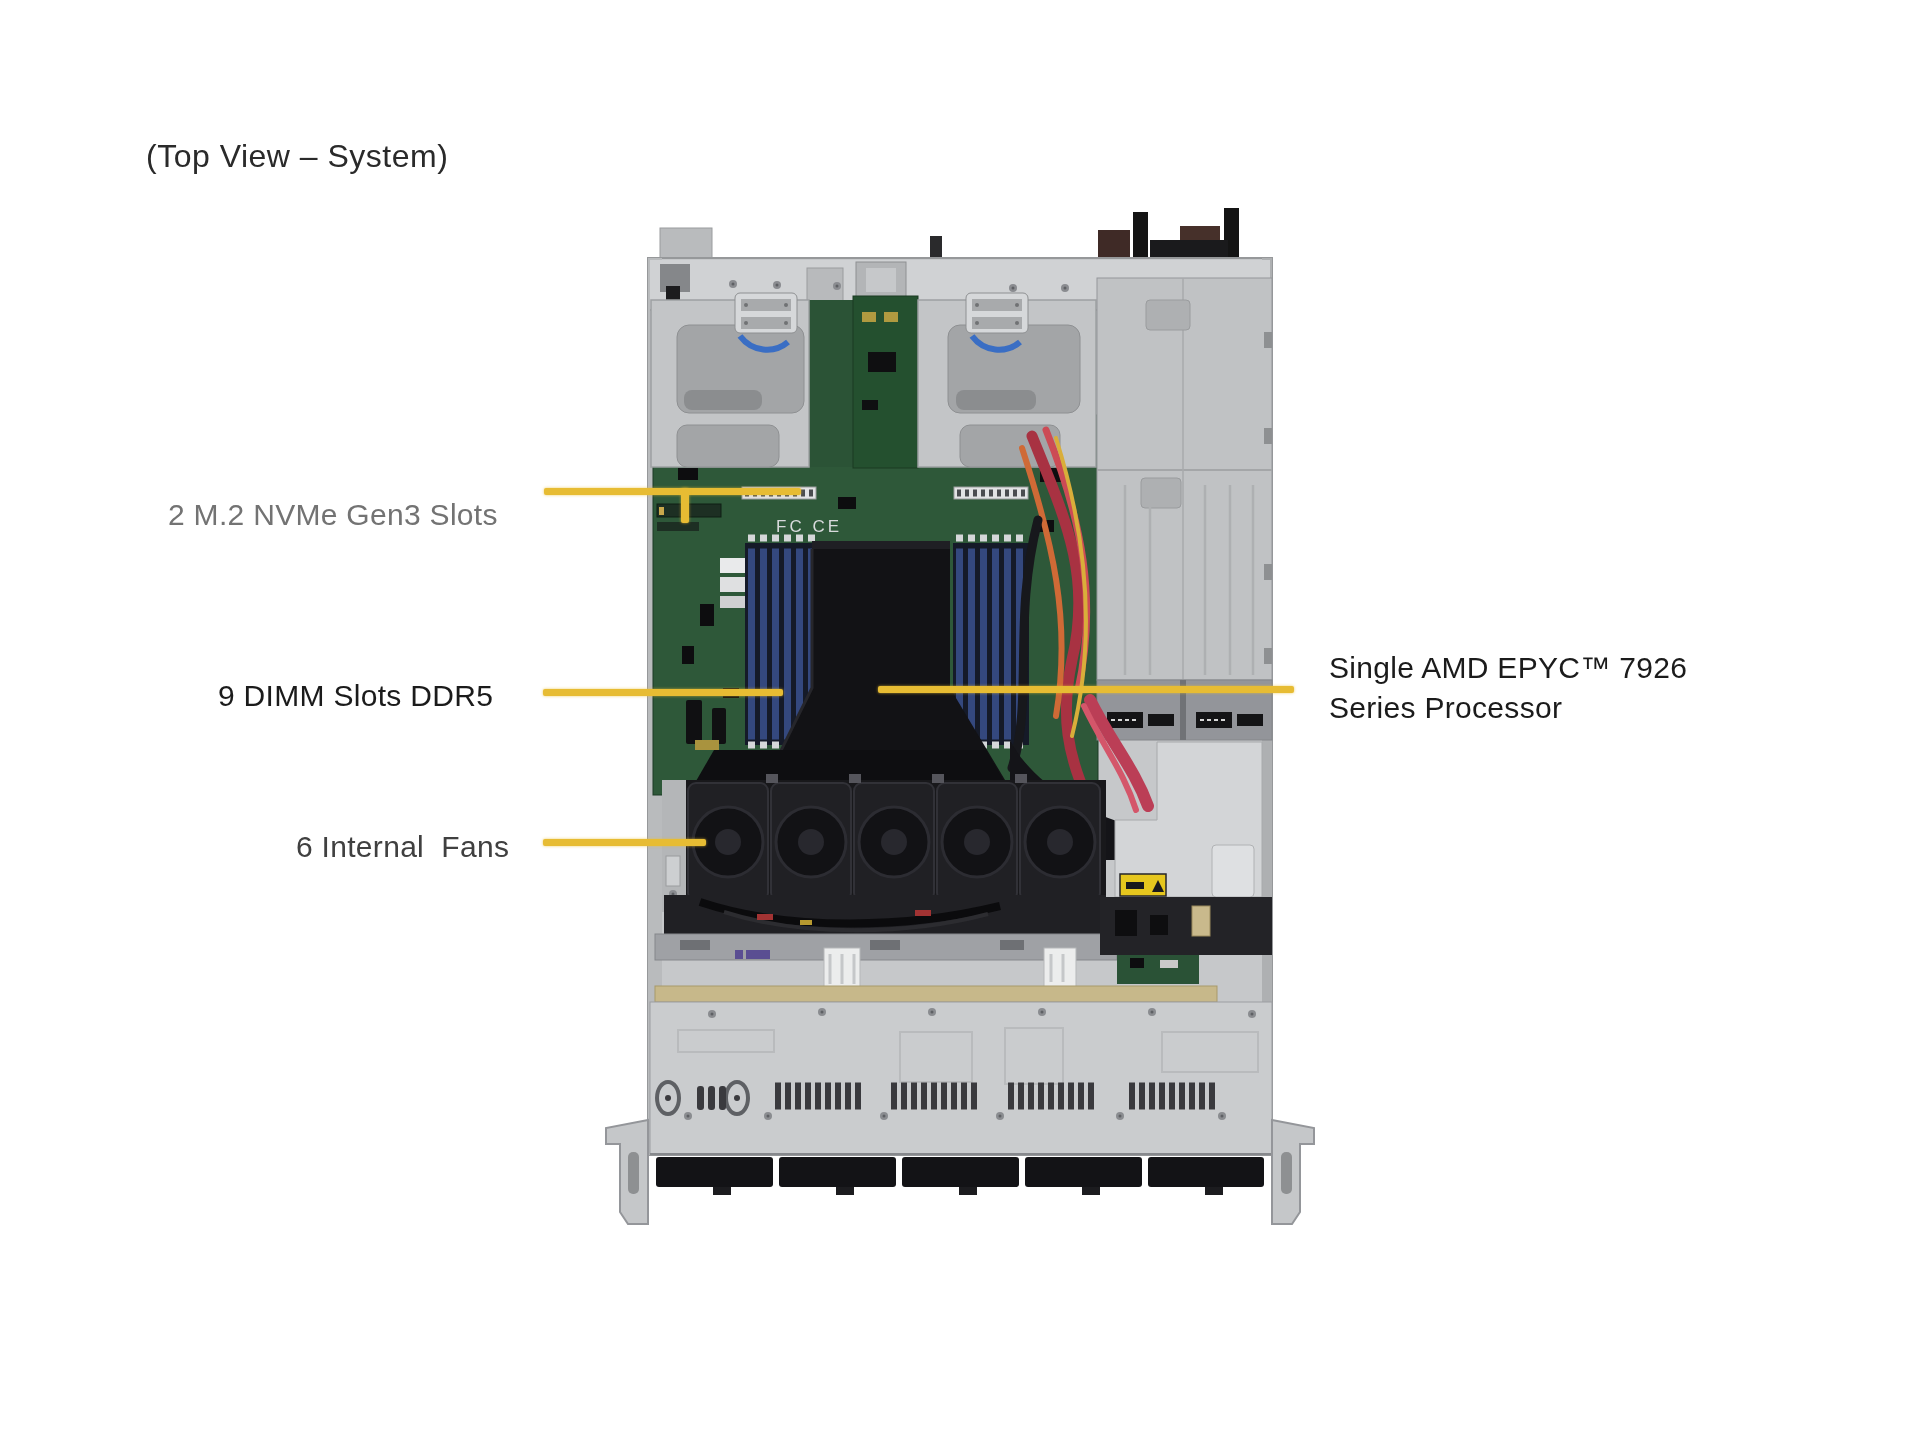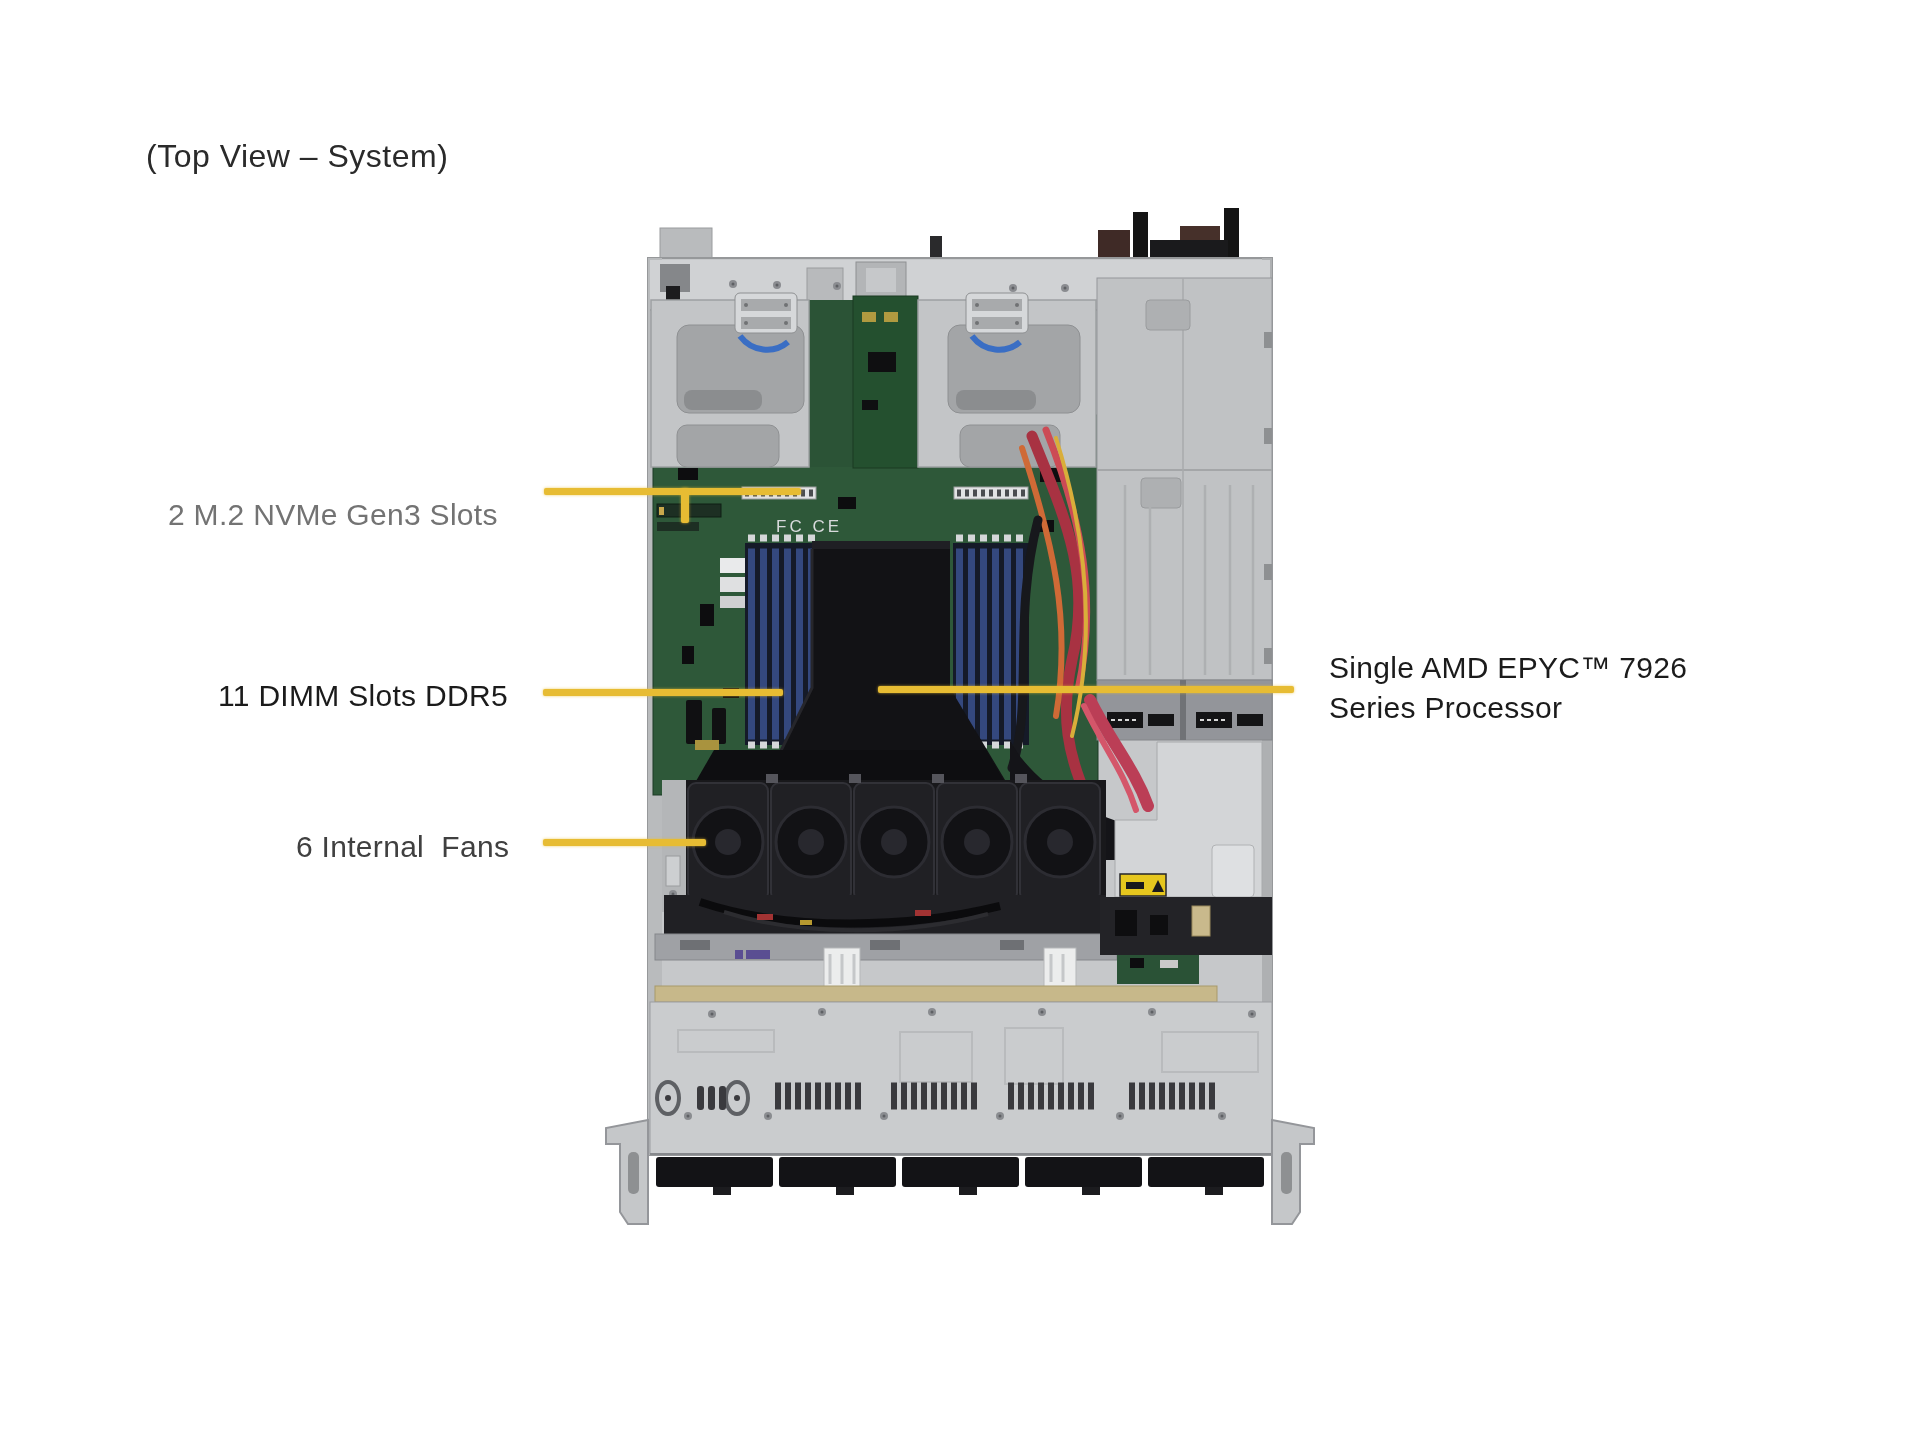--- a/index.html
+++ b/index.html
@@ -308,21 +308,21 @@
 
   <div class="caption">(Top View – System)</div>
 
   <div>
     <div class="lbl" style="left: 168px; top: 471px; color: #737373; margin-top: 24px;">2 M.2 NVMe Gen3 Slots</div>
     <div class="lead" style="left: 544px; top: 488px; width: 257px; background: rgb(231, 188, 51);"></div>
     <div class="lead-tick" style="left: 681px; top: 488px; height: 35px; background: rgb(231, 188, 51);"></div>
   </div>
 
   <div>
-    <div class="lbl" style="left: 218px; top: 676px; color: rgb(27, 27, 27);">11 DIMM Slots DDR5</div>
+    <div class="lbl" style="left: 218px; top: 676px; color: rgb(27, 27, 27);">9 DIMM Slots DDR5</div>
     <div class="lead" style="left: 543px; top: 689px; width: 240px; background: rgb(231, 188, 51);"></div>
   </div>
 
   <div>
     <div class="lbl" style="left: 296px; top: 827px; color: #404040;">6 Internal  Fans</div>
     <div class="lead" style="left: 543px; top: 839px; width: 163px; background: rgb(231, 188, 51);"></div>
   </div>
 
   <div>
     <div class="lbl" style="left: 1329px; top: 648px; color: rgb(27, 27, 27);">Single AMD EPYC™ 7926

